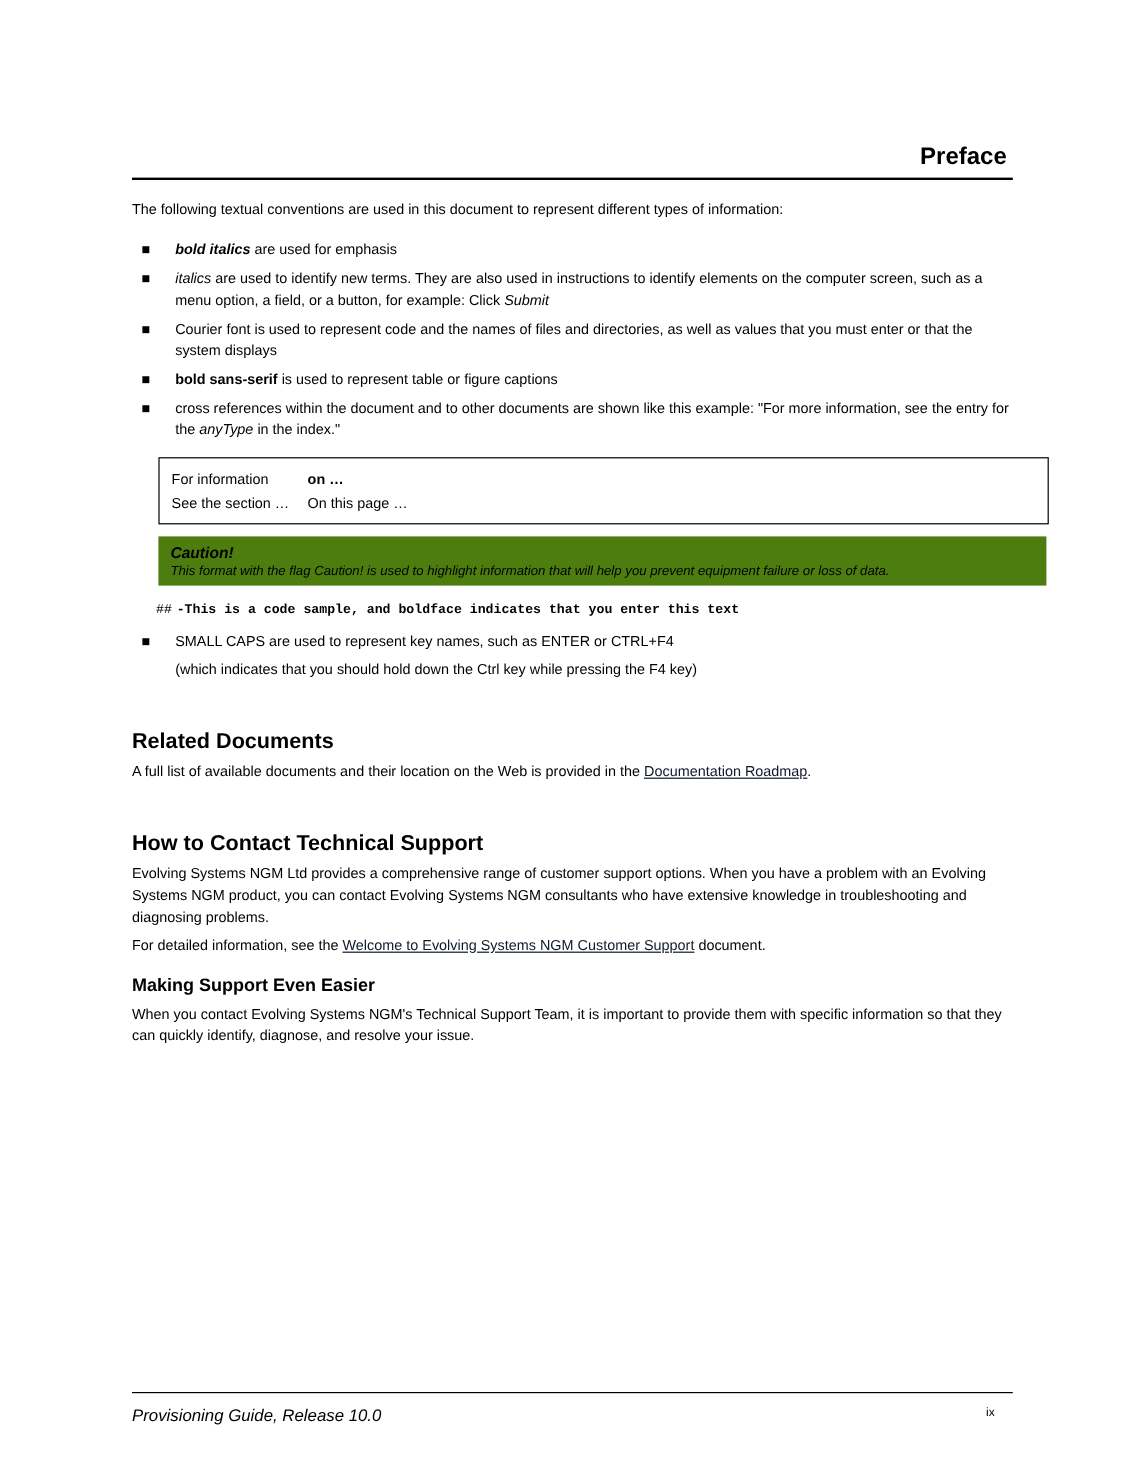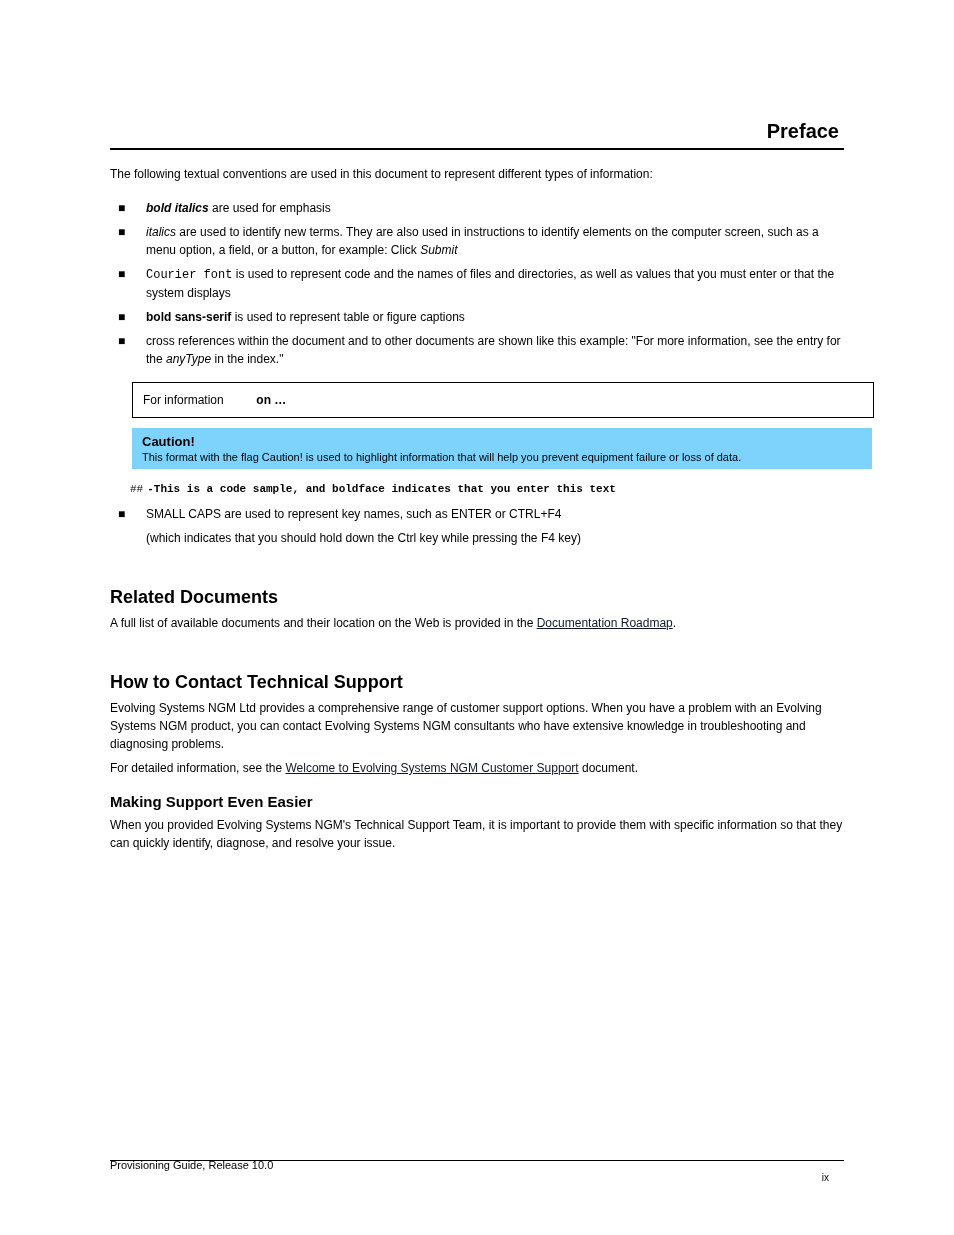--- a/index.html
+++ b/index.html
@@ -48,36 +48,37 @@
     .conventions-list p {
       text-indent: -14px;
       padding-left: 14px;
     }
     .bullet {
       display: inline-block;
       width: 14px;
     }
     .italic { font-style: italic; }
     .bold-ital { font-style: italic; font-weight: bold; }
-    .courier { font-family: Liberation Mono, monospace; font-size: 12px; }
+    .courier { font-family: Liberation Sans, sans-serif; font-size: 12px; }
     .sans-bold { font-weight: bold; }
     .for-info-box {
       border: 1.5px solid #000;
       margin: 14px 0 10px 22px;
       width: 720px;
       padding: 6px 10px;
     }
     .for-info-box p { margin: 2px 0; }
     .for-info-label { display: inline-block; min-width: 110px; }
     .for-info-text { font-weight: bold; }
     .caution-box {
-      background: #7dd3fc;
+      background: #4d7c0f;
       margin: 4px 0 0 22px;
       width: 720px;
       padding: 6px 10px;
+      font-style: italic;
     }
     .caution-title { font-weight: 900; font-family: Arial, sans-serif; font-size: 13px; }
     .caution-body { font-size: 11px; margin-top: 2px; }
     .code-block {
       margin: 10px 0 0 18px;
       background: transparent;
       padding: 2px;
     }
     .code-block .line1 { font-family: "Courier New", monospace; font-size: 11px; }
     .code-block .line1b { font-family: "Courier New", monospace; font-size: 11px; font-weight: bold; margin-left: 4px;}
@@ -97,23 +98,24 @@
     a { color: #0f172a; text-decoration: underline; }
     .footer-rule {
       position: absolute;
       bottom: 74px;
       left: 110px;
       right: 110px;
       border-top: 1px solid #000;
     }
     .footer-left {
       position: absolute;
-      bottom: 64px;
+      bottom: 48px;
       left: 110px;
-      font-size: 11px;
+      font-size: 14px;
+      font-style: italic;
     }
     .footer-right {
       position: absolute;
       bottom: 52px;
       right: 125px;
       font-size: 10px;
     }
   </style>
 </head>
 <body>
@@ -147,20 +149,24 @@
       <p>
         <span class="bullet">■    </span><span>cross references within the document and to other documents are shown like this example: "For more information, see the entry for the </span><span class="italic">anyType</span><span> in the index."</span>
       </p>
 
     </div>
 
     <div class="for-info-box">
       <p>
         <span class="for-info-label">For information</span>
         <span class="for-info-text">on …</span>
+      </p>
+      <p>
+        <span class="for-info-label">See the section …</span>
+        <span>On this page …</span>
       </p>
     </div>
 
     <div class="caution-box">
       <div class="caution-title">Caution!</div>
       <div class="caution-body">This format with the flag Caution! is used to highlight information that will help you prevent equipment failure or loss of data.</div>
     </div>
 
     <div class="code-block">
       <span class="line1">##</span><span class="line1b">-This is a code sample, and boldface indicates that you enter this text</span>
@@ -178,20 +184,20 @@
       <span>A full list of available documents and their location on the Web is provided in the </span><a href="#">Documentation Roadmap</a><span>.</span>
     </p>
 
     <div class="section-heading">How to Contact Technical Support</div>
     <p>Evolving Systems NGM Ltd provides a comprehensive range of customer support options. When you have a problem with an Evolving Systems NGM product, you can contact Evolving Systems NGM consultants who have extensive knowledge in troubleshooting and diagnosing problems.</p>
     <p>
       <span>For detailed information, see the </span><a href="#">Welcome to Evolving Systems NGM Customer Support</a><span> document.</span>
     </p>
 
     <div class="subsection-heading">Making Support Even Easier</div>
-    <p>When you provided Evolving Systems NGM's Technical Support Team, it is important to provide them with specific information so that they can quickly identify, diagnose, and resolve your issue.</p>
+    <p>When you contact Evolving Systems NGM's Technical Support Team, it is important to provide them with specific information so that they can quickly identify, diagnose, and resolve your issue.</p>
 
   </div>
 
   <div class="footer-rule"></div>
   <div class="footer-left">Provisioning Guide, Release 10.0</div>
   <div class="footer-right">ix</div>
 </div>
 
 </body></html>

